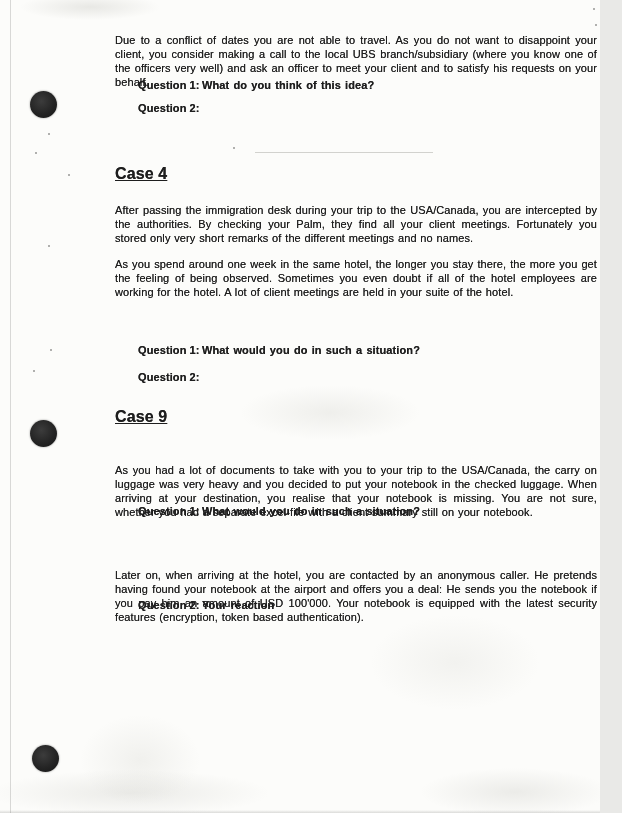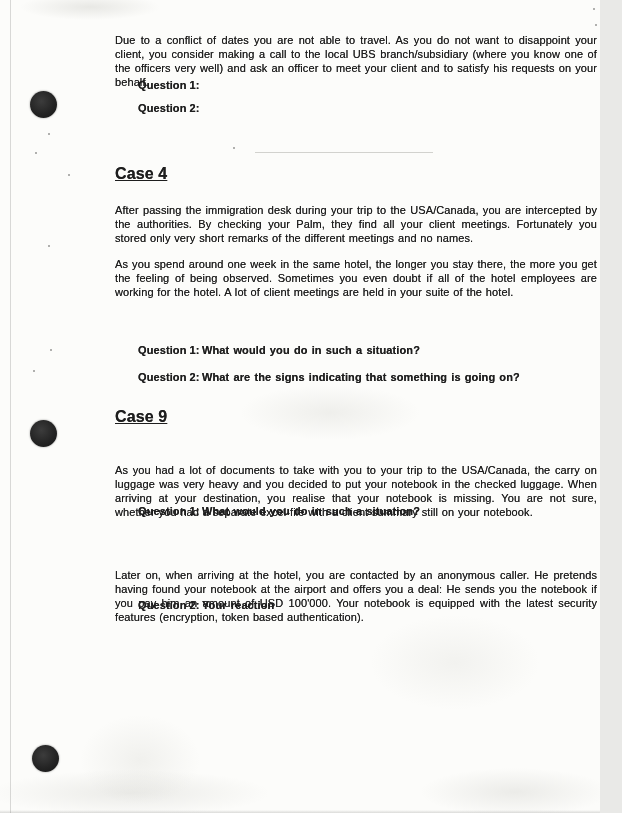--- a/index.html
+++ b/index.html
@@ -140,41 +140,41 @@
   <div class="speck sp5"></div>
   <div class="speck sp6"></div>
   <div class="speck sp7"></div>
   <div class="speck sp8"></div>
   <div class="speck sp9"></div>
 
   <p class="txt body-para pos-intro-p">Due to a conflict of dates you are not able to travel. As you do not want to disappoint your client, you consider making a call to the local UBS branch/subsidiary (where you know one of the officers very well) and ask an officer to meet your client and to satisfy his requests on your behalf.</p>
 
   <div class="q-row q-single pos-intro-q1">
     <span class="txt q-label">Question 1:</span>
+    <span class="txt q-text">What do you think of this idea?</span>
   </div>
 
   <div class="q-row pos-intro-q2">
     <span class="txt q-label">Question 2:</span>
   </div>
 
   <div class="faint-rule"></div>
 
   <div class="txt case-title pos-c4-title">Case 4</div>
 
   <p class="txt body-para pos-c4-p2">As you spend around one week in the same hotel, the longer you stay there, the more you get the feeling of being observed. Sometimes you even doubt if all of the hotel employees are working for the hotel. A lot of client meetings are held in your suite of the hotel.</p>
   <p class="txt body-para pos-c4-p1">After passing the immigration desk during your trip to the USA/Canada, you are intercepted by the authorities. By checking your Palm, they find all your client meetings. Fortunately you stored only very short remarks of the different meetings and no names.</p>
 
   <div class="q-row q-single pos-c4-q1">
     <span class="txt q-label">Question 1:</span>
     <span class="txt q-text">What would you do in such a situation?</span>
   </div>
 
   <div class="q-row q-single pos-c4-q2">
     <span class="txt q-label">Question 2:</span>
-    <span class="txt q-text">What are the signs indicating that something is going on?</span>
   </div>
 
   <div class="txt case-title pos-c5-title">Case 9</div>
 
   <p class="txt body-para pos-c5-p1">As you had a lot of documents to take with you to your trip to the USA/Canada, the carry on luggage was very heavy and you decided to put your notebook in the checked luggage. When arriving at your destination, you realise that your notebook is missing. You are not sure, whether you had a separate excel-file with a client summary still on your notebook.</p>
 
   <div class="q-row q-single pos-c5-q1">
     <span class="txt q-label">Question 1:</span>
     <span class="txt q-text">What would you do in such a situation?</span>
   </div>

